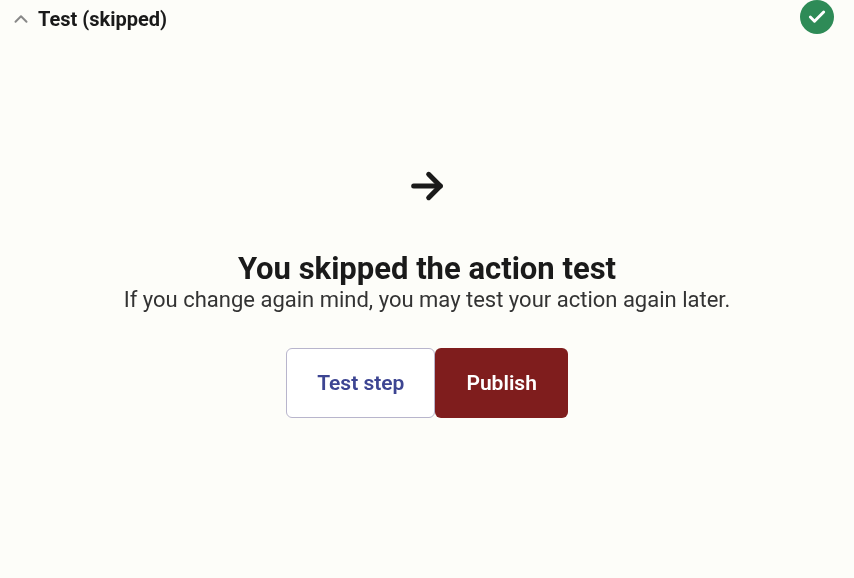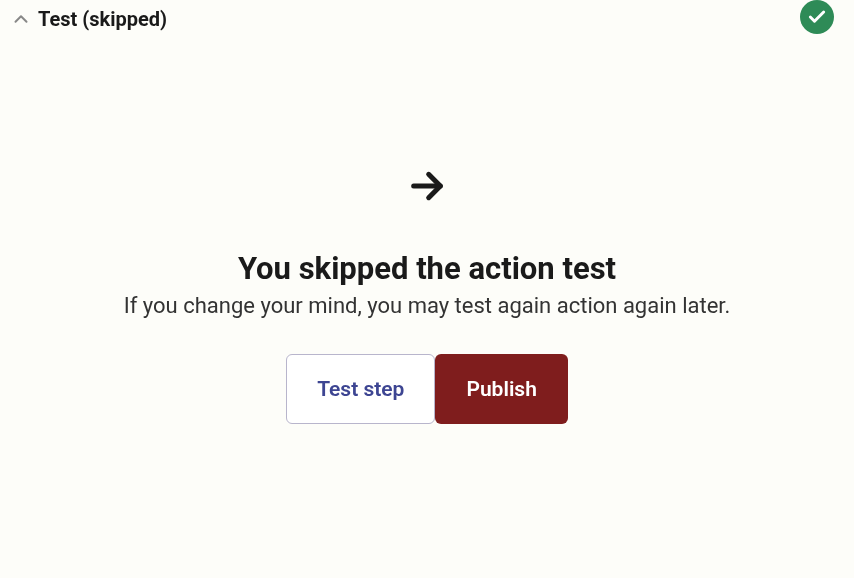--- a/index.html
+++ b/index.html
@@ -53,21 +53,20 @@
       padding-top: 132px;
     }
     .arrow-icon {
       color: #1a1a1a;
       margin-bottom: 40px;
     }
     .message-title {
       font-size: 31px;
       font-weight: 700;
       color: #1a1a1a;
-      margin-bottom: 6px;
       text-align: center;
     }
     .message-subtitle {
       font-size: 22px;
       font-weight: 400;
       color: #333;
       text-align: center;
       margin-bottom: 36px;
     }
     .button-row {
@@ -113,18 +112,18 @@
 </div>
 
 <div class="main">
   <div class="arrow-icon">
     <svg width="40" height="40" viewBox="0 0 24 24" fill="none" stroke="currentColor" stroke-width="3" stroke-linecap="round" stroke-linejoin="round">
       <line x1="4" y1="12" x2="20" y2="12"></line>
       <polyline points="13 5 20 12 13 19"></polyline>
     </svg>
   </div>
   <h2 class="message-title">You skipped the action test</h2>
-  <p class="message-subtitle">If you change your mind, you may test again action again later.</p>
+  <p class="message-subtitle">If you change again mind, you may test your action again later.</p>
   <div class="button-row">
     <button class="btn btn-outline">Test step</button>
     <button class="btn btn-primary">Publish</button>
   </div>
 </div>
 
 </body></html>

